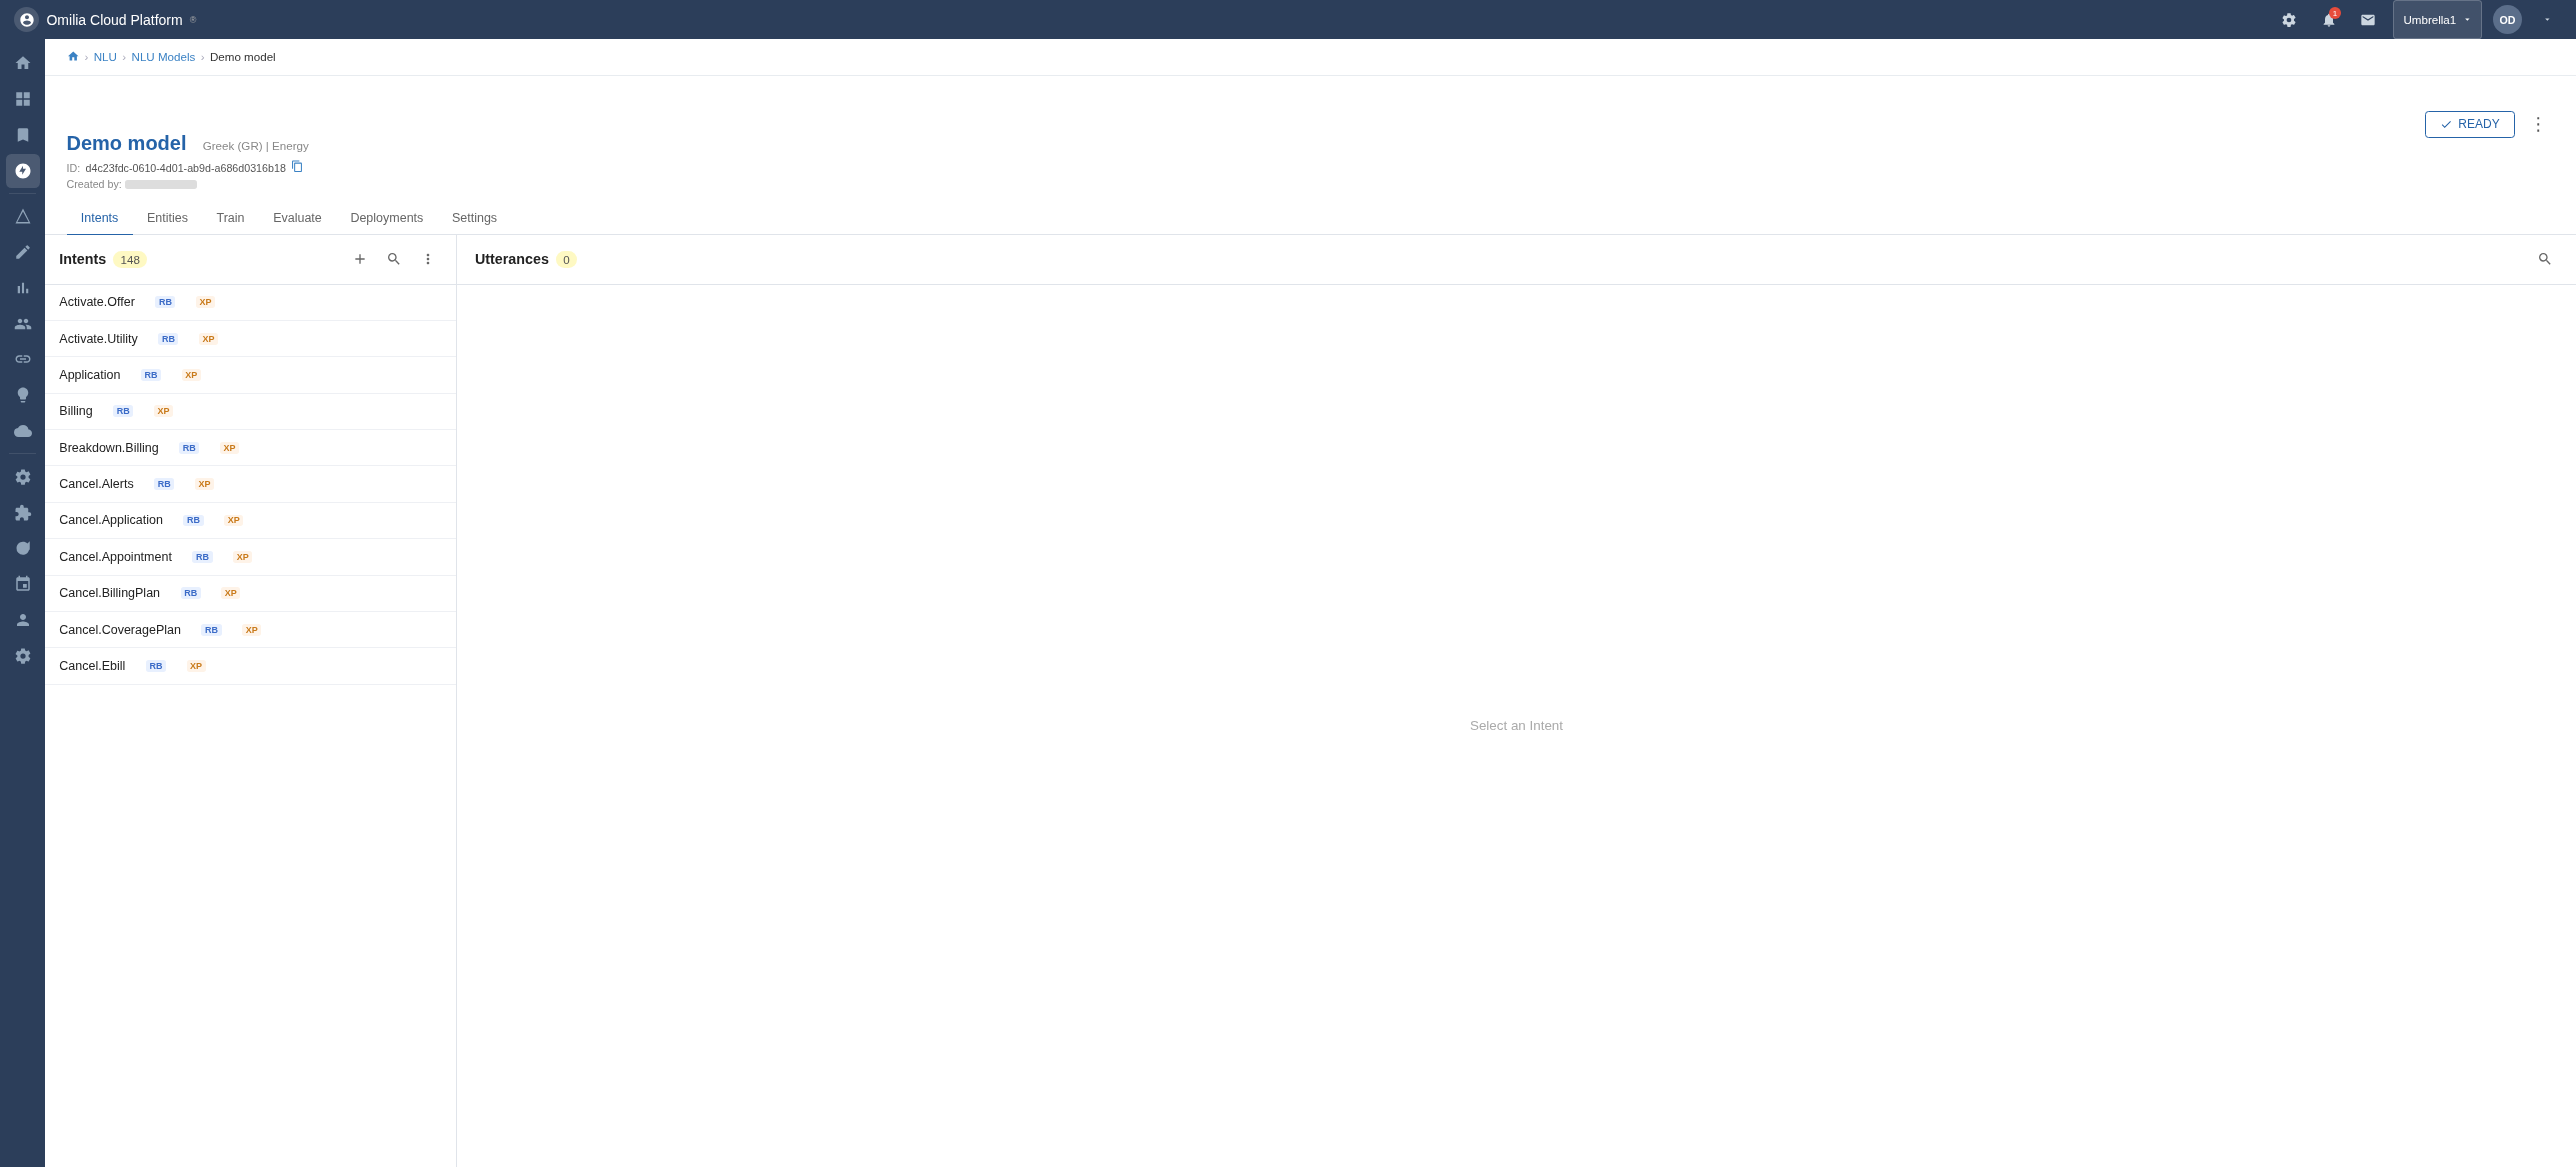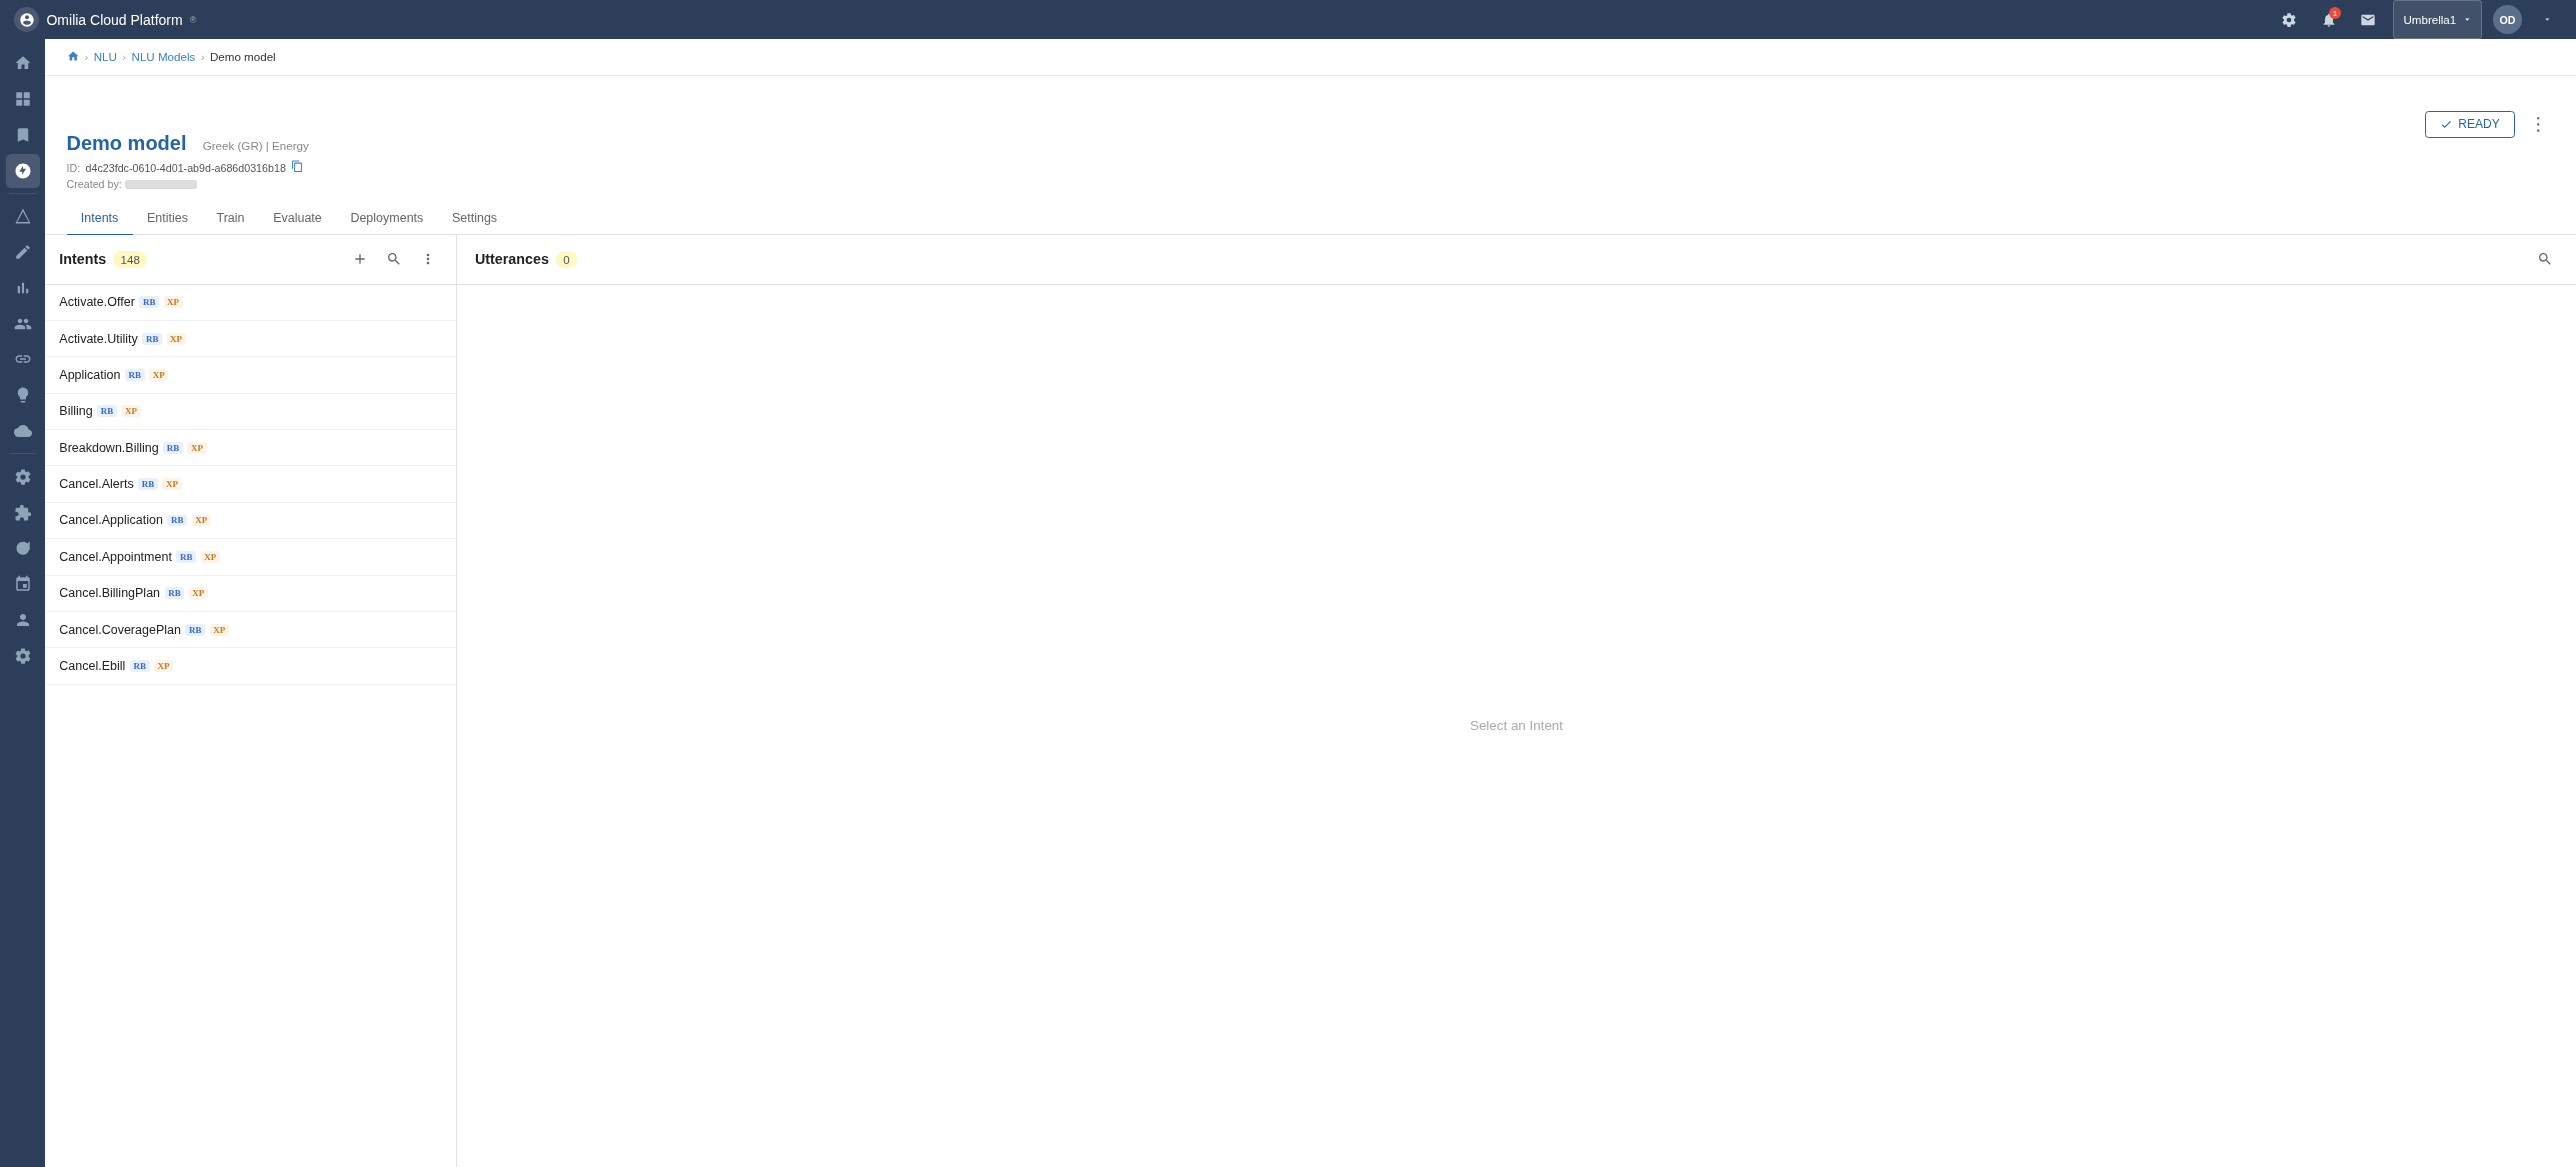--- a/index.html
+++ b/index.html
@@ -66,23 +66,23 @@
     
     .intents-panel { width: 412px; border-right: 0.9px solid #e0e4ea; display: flex; flex-direction: column; flex-shrink: 0; }
     .panel-header { display: flex; align-items: center; justify-content: space-between; padding: 10.7px 14.3px; border-bottom: 0.9px solid #e0e4ea; flex-shrink: 0; }
     .panel-title { font-size: 14.3px; font-weight: 600; color: #222; }
     .count-badge { background: #fef9c3; color: #555; border-radius: 10.7px; padding: 1.8px 7.2px; font-size: 11.6px; margin-left: 7.2px; }
     .panel-actions { display: flex; align-items: center; gap: 7.2px; }
     .icon-btn { background: none; border: none; color: #666; cursor: pointer; width: 27px; height: 27px; display: flex; align-items: center; justify-content: center; border-radius: 3.6px; font-size: 14.3px; }
 
     
     .intent-list { flex: 1; overflow-y: auto; }
-    .intent-item { display: flex; align-items: center; padding: 10.7px 14.3px; border-bottom: 0.9px solid #eef0f4; cursor: pointer; font-size: 12.5px; color: #333; }
+    .intent-item { display: flex; align-items: center; padding: 10.7px 14.3px; border-bottom: 0.9px solid #eef0f4; cursor: pointer; font-size: 12.5px; color: #333; gap: 16px; }
     .intent-name { font-weight: 500; color: #222; }
-    .tag { font-size: 9px; background: #e8f0fe; color: #3b6bc7; border-radius: 2.7px; padding: 0.9px 3.6px; margin-left: 4.5px; font-weight: 600; font-family: Liberation Serif, serif; }
+    .tag { font-size: 9px; background: #e8f0fe; color: #3b6bc7; border-radius: 2.7px; padding: 0.9px 3.6px; margin-left: 4.5px; font-weight: 600; }
     .tag.xp { background: #fef3e8; color: #c97a1a; }
 
     
     .utterances-panel { flex: 1; display: flex; flex-direction: column; overflow: hidden; }
     .utt-header { display: flex; align-items: center; justify-content: space-between; padding: 10.7px 18px; border-bottom: 0.9px solid #e0e4ea; flex-shrink: 0; }
     .utt-empty { flex: 1; display: flex; align-items: center; justify-content: center; color: #aaa; font-size: 13.4px; }
 
     
     .intent-list::-webkit-scrollbar { width: 5.4px; }
     .intent-list::-webkit-scrollbar-track { background: #f5f7fa; }

